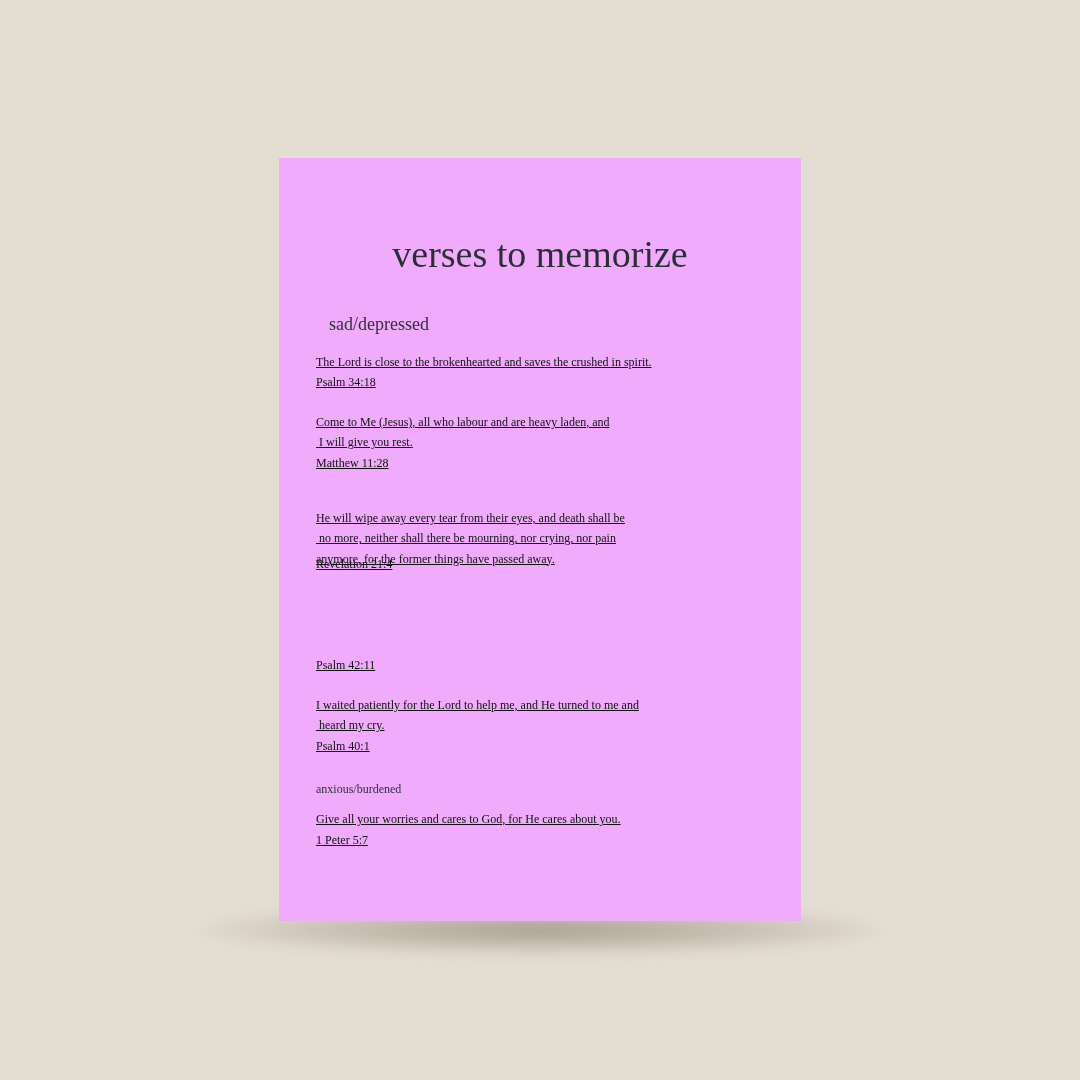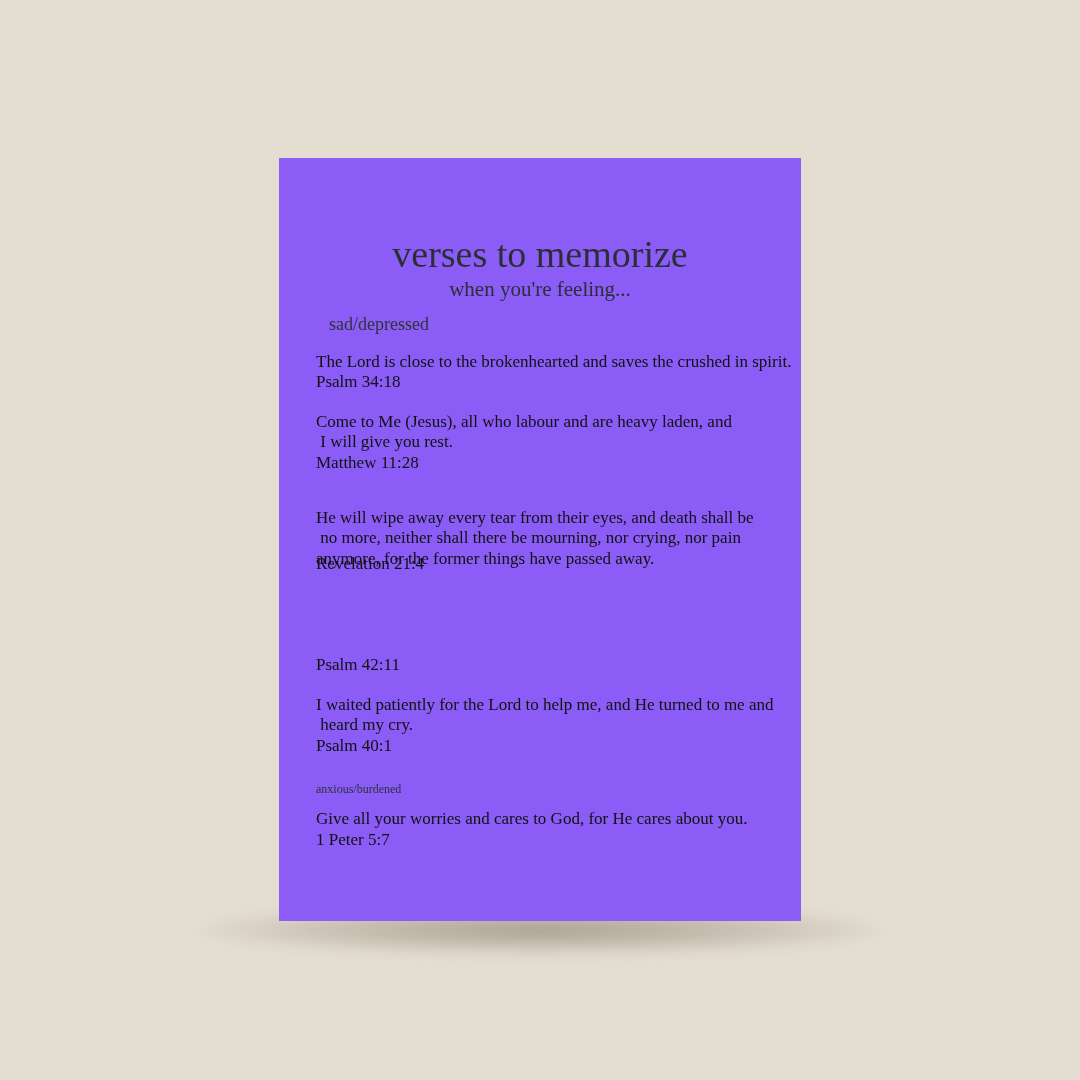--- a/index.html
+++ b/index.html
@@ -1,31 +1,30 @@
 <!DOCTYPE html>
 <html><head>
   <meta charset="utf-8">
   <style>
     html, body { margin:0; padding:0; }
     body { width:1080px; height:1080px; background:#e4ddd2; position:relative; overflow:hidden; font-family:"Liberation Serif", serif; }
     .shadow { position:absolute; left:200px; top:905px; width:680px; height:50px; border-radius:50%; background:radial-gradient(ellipse at center, rgba(150,140,125,0.75) 0%, rgba(170,160,145,0.45) 45%, rgba(228,221,210,0) 75%); filter:blur(6px); }
-    .card { position:absolute; left:279px; top:158px; width:522px; height:763px; background:#8b5cf6; }
+    .card { position:absolute; left:279px; top:158px; width:522px; height:763px; background:#f0abfc; }
     .title { position:absolute; left:0; width:100%; top:74px; text-align:center; font-size:38px; color:#2a2f36; line-height:44px; }
     .subtitle { position:absolute; left:0; width:100%; top:118px; text-align:center; font-size:21px; color:#2a2f36; line-height:26px; }
     .sec1 { position:absolute; left:50px; top:155px; font-size:18px; color:#2f3237; line-height:22px; }
-    .body { position:absolute; left:37px; font-size:17px; color:#111; line-height:20.3px; white-space:pre; }
+    .body { position:absolute; left:37px; font-size:12px; color:#111; line-height:20.3px; white-space:pre;text-decoration:underline; }
     .sec2 { position:absolute; left:37px; top:620px; width:128px; font-size:12px; color:#2f3237; line-height:22px; word-break:break-all; }
   </style>
 </head>
 <body>
 
 <div class="shadow"></div>
 <div class="card">
   <div class="title">verses to memorize</div>
-  <div class="subtitle">when you're feeling...</div>
   <div class="sec1">sad/depressed</div>
 
   <div class="body" style="top:194px">The Lord is close to the brokenhearted and saves the crushed in spirit.</div>
   <div class="body" style="top:214px">Psalm 34:18</div>
 
   <div class="body" style="top:254px">Come to Me (Jesus), all who labour and are heavy laden, and
  I will give you rest.</div>
   <div class="body" style="top:295px">Matthew 11:28</div>
 
   <div class="body" style="top:350px">He will wipe away every tear from their eyes, and death shall be

